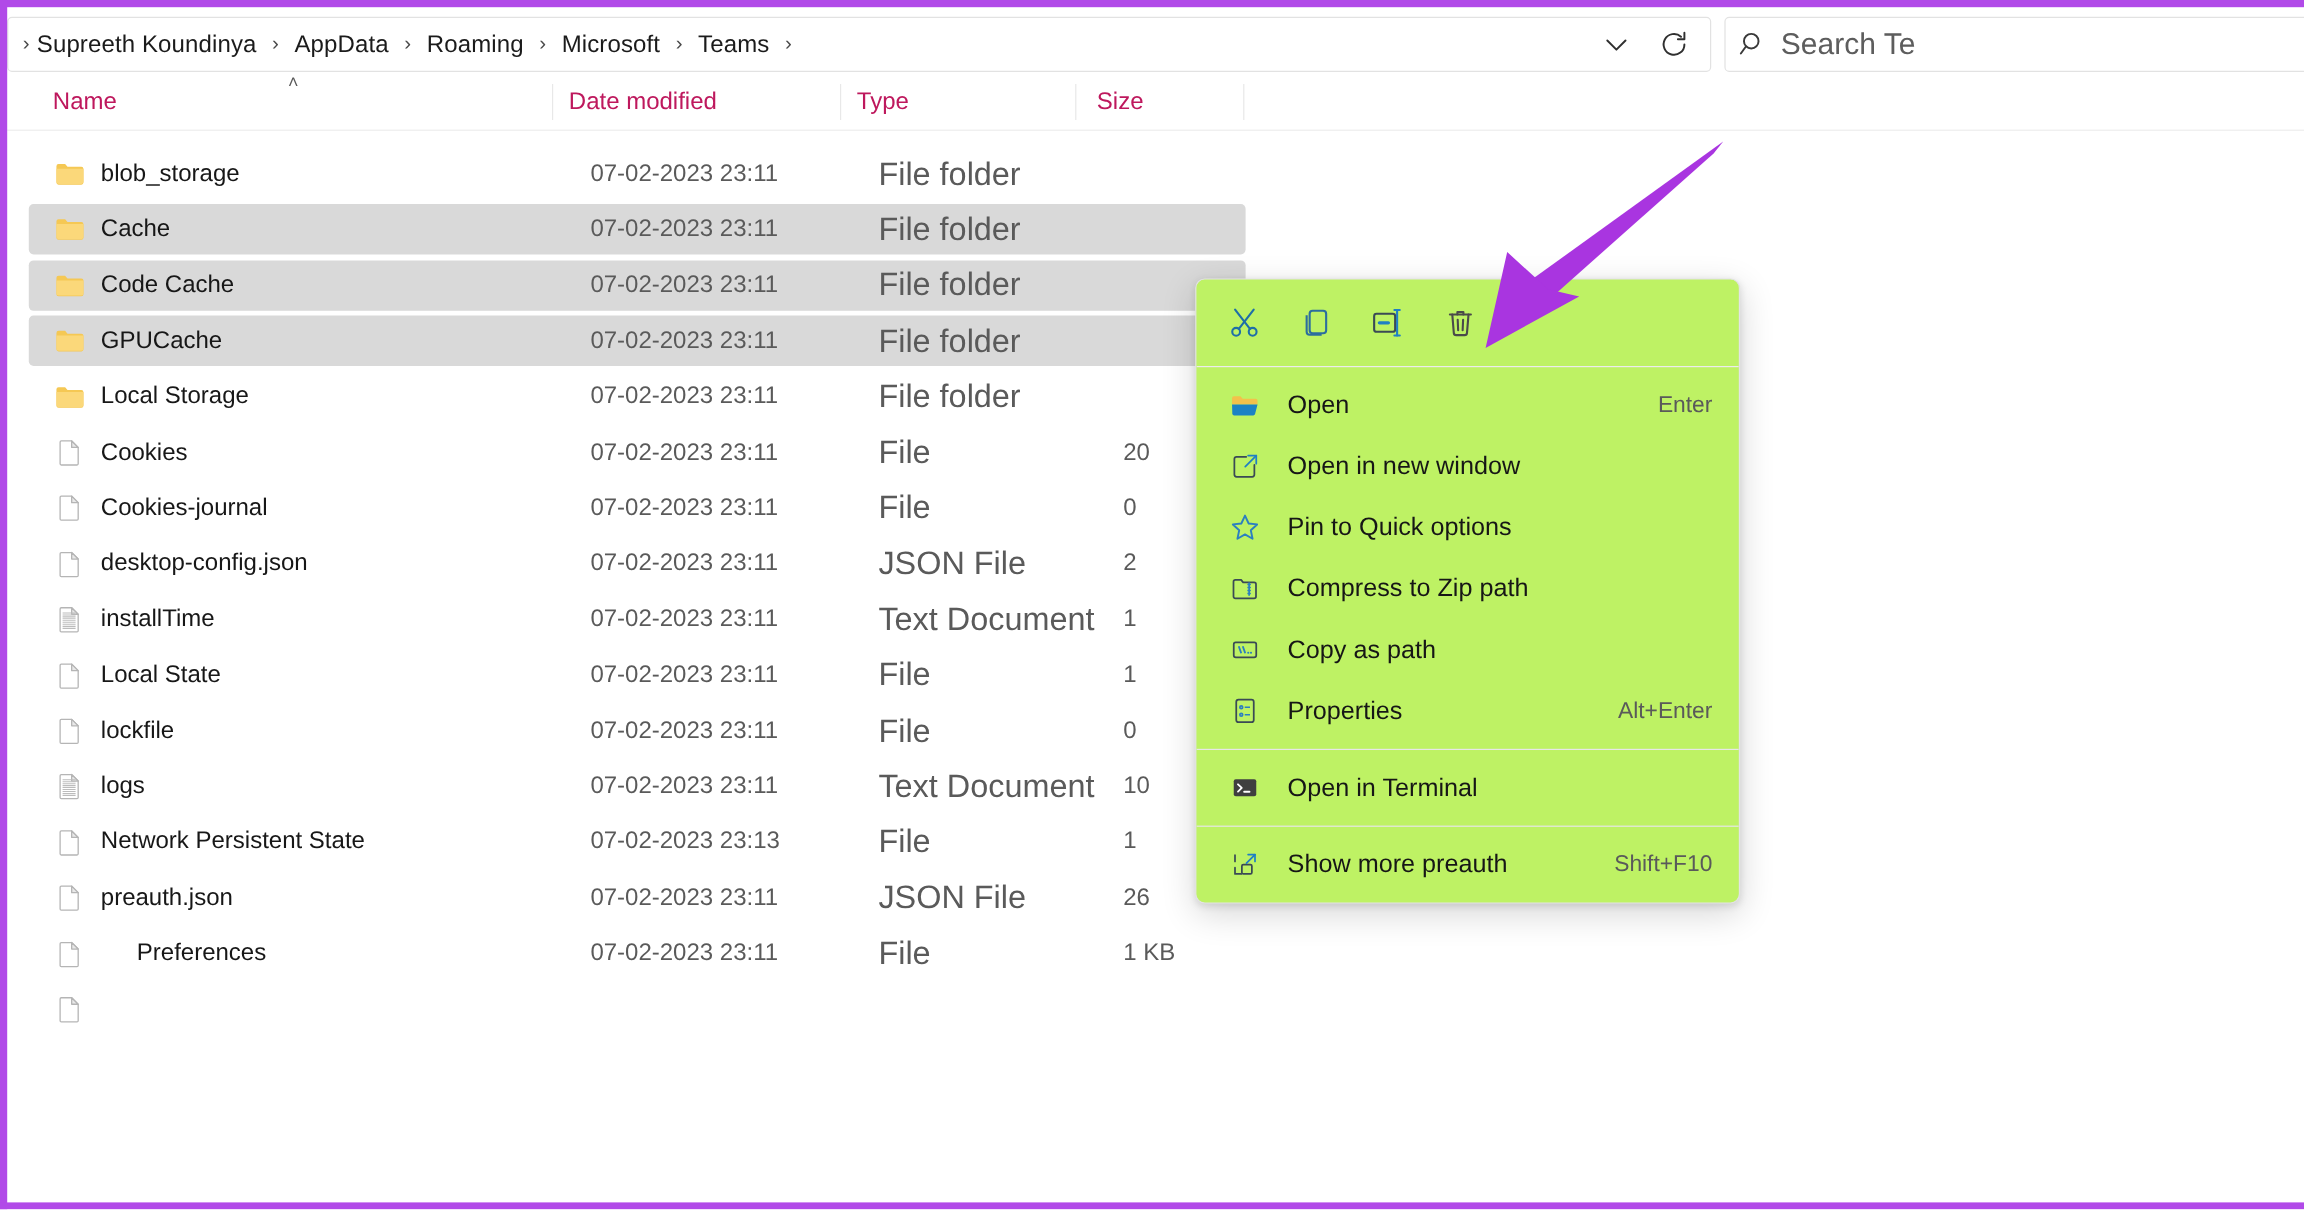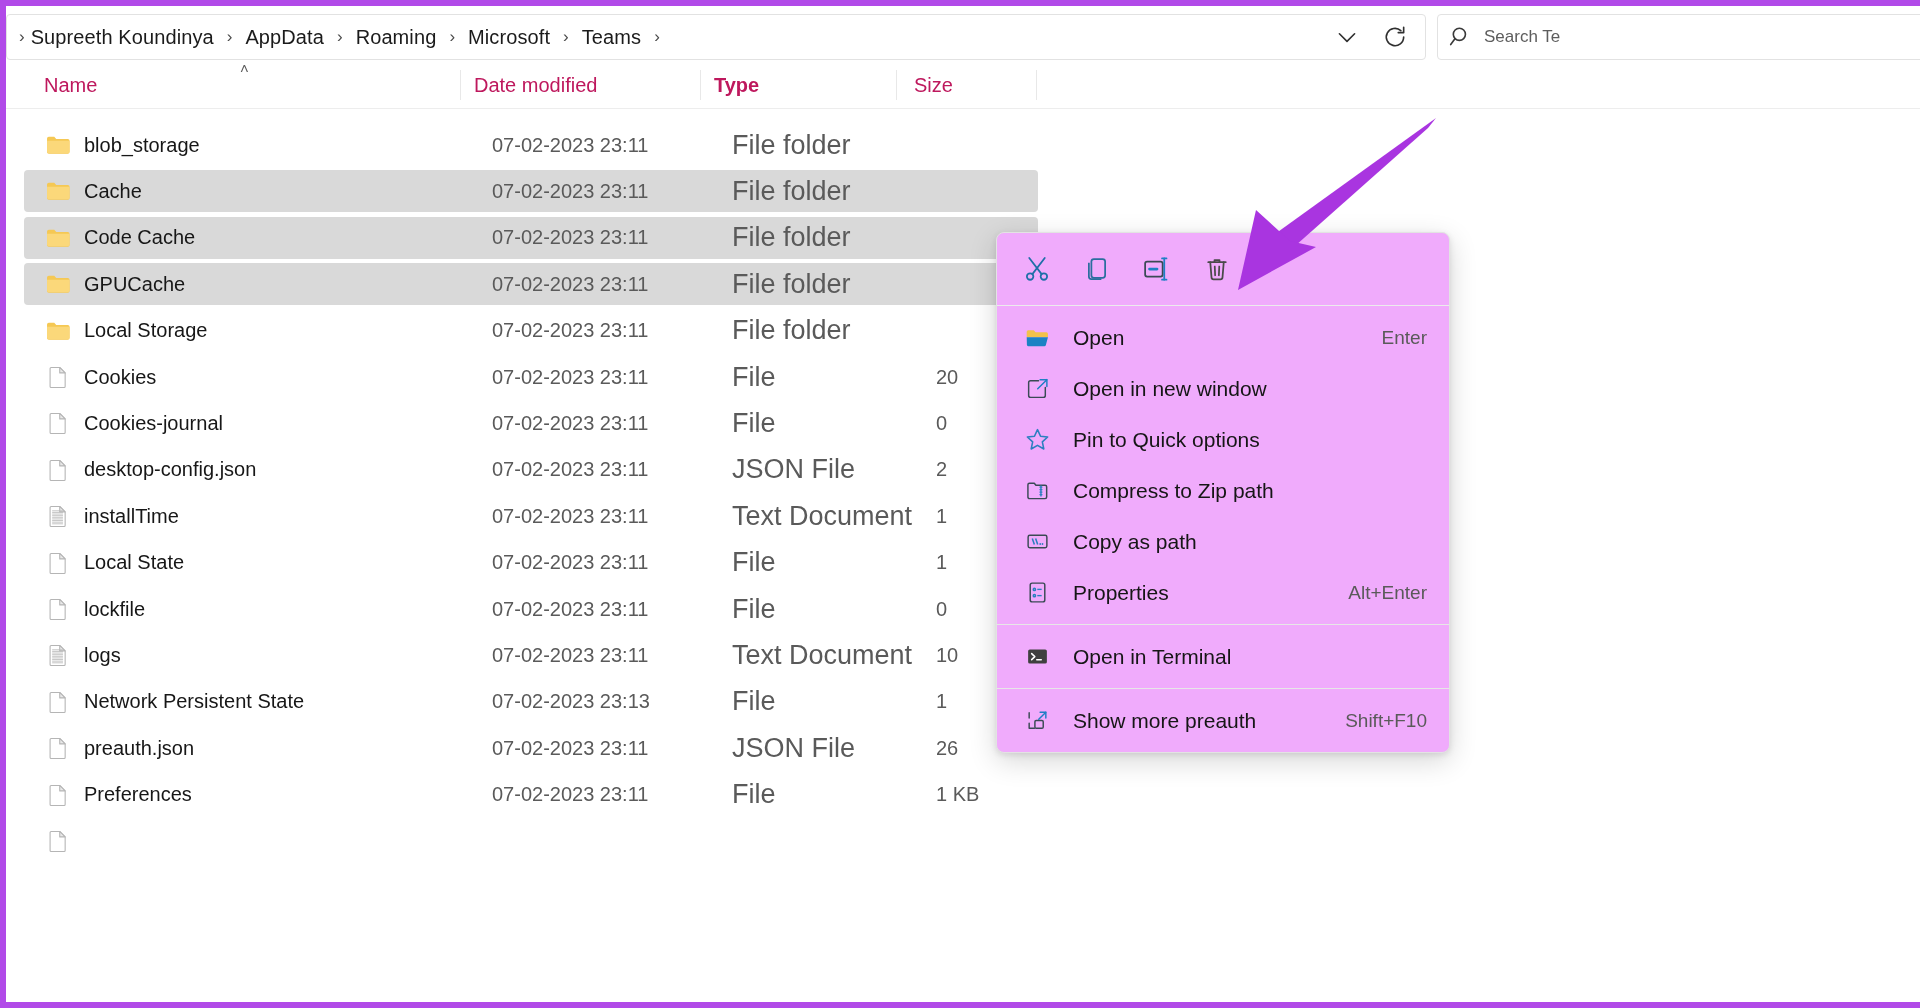--- a/index.html
+++ b/index.html
@@ -39,21 +39,21 @@
   .icon-btn{
     width:48px;height:40px;display:flex;align-items:center;justify-content:center;
     cursor:default;
   }
   .searchbox{
     position:absolute;left:1437px;top:8px;width:500px;height:46px;
     border:1px solid #e2e2e2;border-radius:4px;background:#fff;
     display:flex;align-items:center;box-sizing:border-box;
   }
   .search-ico{width:46px;display:flex;align-items:center;justify-content:center;}
-  .search-ph{font-size:17px;color:#5d5d5d;white-space:nowrap;}
+  .search-ph{font-size:25px;color:#5d5d5d;white-space:nowrap;}
 
   
   .colhead{
     position:absolute;left:6px;top:62px;width:1914px;height:46px;
     border-bottom:1px solid #ededed;background:#fff;
   }
   .sort-caret{
     position:absolute;left:240px;top:60px;font-size:15px;color:#5a5a5a;
   }
   .ch{
@@ -70,21 +70,21 @@
   .row.sel{background:#d9d9d9;}
   .row .ficon{width:36px;display:flex;align-items:center;justify-content:center;margin-left:16px;}
   .row .fname{font-size:20px;color:#171717;margin-left:8px;white-space:nowrap;}
   .cell-date{position:absolute;left:468px;font-size:20px;color:#5a5a5a;white-space:nowrap;}
   .cell-type{position:absolute;left:708px;font-size:27px;color:#5a5a5a;white-space:nowrap;}
   .cell-size{position:absolute;left:912px;width:110px;text-align:left;font-size:20px;color:#5a5a5a;white-space:nowrap;}
 
   
   .ctxmenu{
     position:absolute;left:996px;top:232px;width:452px;
-    background:#f0abfc;border:1px solid #e3e3e3;border-radius:8px;
+    background:#bef264;border:1px solid #e3e3e3;border-radius:8px;
     box-shadow:0 8px 28px rgba(0,0,0,.16),0 2px 6px rgba(0,0,0,.10);
     z-index:40;overflow:hidden;
   }
   .ctx-toolbar{
     height:72px;display:flex;align-items:center;padding-left:10px;gap:0px;
     border-bottom:1px solid #ececec;
   }
   .tb-btn{
     width:60px;height:52px;display:flex;align-items:center;justify-content:center;
     border-radius:5px;
@@ -159,21 +159,21 @@
     </div>
   </div>
 
   <div class="colhead"></div>
   <div class="sort-caret">˄</div>
 
   <div class="ch" style="left:44px;">Name</div>
   <div class="ch-div" style="left:460px;"></div>
   <div class="ch" style="left:474px;">Date modified</div>
   <div class="ch-div" style="left:700px;"></div>
-  <div class="ch" style="left:714px;font-weight:bold;">Type</div>
+  <div class="ch" style="left:714px;">Type</div>
   <div class="ch-div" style="left:896px;"></div>
   <div class="ch" style="left:914px;">Size</div>
   <div class="ch-div" style="left:1036px;"></div>
 
   <div class="list" id="file-list">
       <div class="row" style="top: 0px;">
         <span class="ficon">
           <svg width="28" height="28" viewBox="0 0 24 24">
             <path d="M2.6 6.4a1.5 1.5 0 0 1 1.5-1.5h4.7l1.7 2h9.9a1.5 1.5 0 0 1 1.5 1.5v9.7a1.5 1.5 0 0 1-1.5 1.5H4.1a1.5 1.5 0 0 1-1.5-1.5z" fill="#f5c854"></path>
             <path d="M2.6 8.3h19.3v9.3a1.5 1.5 0 0 1-1.5 1.5H4.1a1.5 1.5 0 0 1-1.5-1.5z" fill="#fbd87a"></path>
@@ -351,21 +351,21 @@
           <svg width="26" height="26" viewBox="0 0 24 24">
             <path d="M5.6 3.2h8l5 5v12.6a.9.9 0 0 1-.9.9H5.6a.9.9 0 0 1-.9-.9V4.1a.9.9 0 0 1 .9-.9z" fill="#ffffff" stroke="#b5b5b5" stroke-width="1"></path>
             <path d="M13.6 3.2v5h5z" fill="#e9e9e9" stroke="#b5b5b5" stroke-width="1" stroke-linejoin="round"></path>
           </svg>
         </span>
         <span class="fname">preauth.json</span>
         <span class="cell-date">07-02-2023 23:11</span>
         <span class="cell-type">JSON File</span>
         <span class="cell-size">26</span>
       </div>
-      <div class="row" style="top: 649.6px;">
+      <div class="row" style="top: 649.6px; gap: 30px;">
         <span class="ficon">
           <svg width="26" height="26" viewBox="0 0 24 24">
             <path d="M5.6 3.2h8l5 5v12.6a.9.9 0 0 1-.9.9H5.6a.9.9 0 0 1-.9-.9V4.1a.9.9 0 0 1 .9-.9z" fill="#ffffff" stroke="#b5b5b5" stroke-width="1"></path>
             <path d="M13.6 3.2v5h5z" fill="#e9e9e9" stroke="#b5b5b5" stroke-width="1" stroke-linejoin="round"></path>
           </svg>
         </span>
         <span class="fname">Preferences</span>
         <span class="cell-date">07-02-2023 23:11</span>
         <span class="cell-type">File</span>
         <span class="cell-size">1 KB</span>

